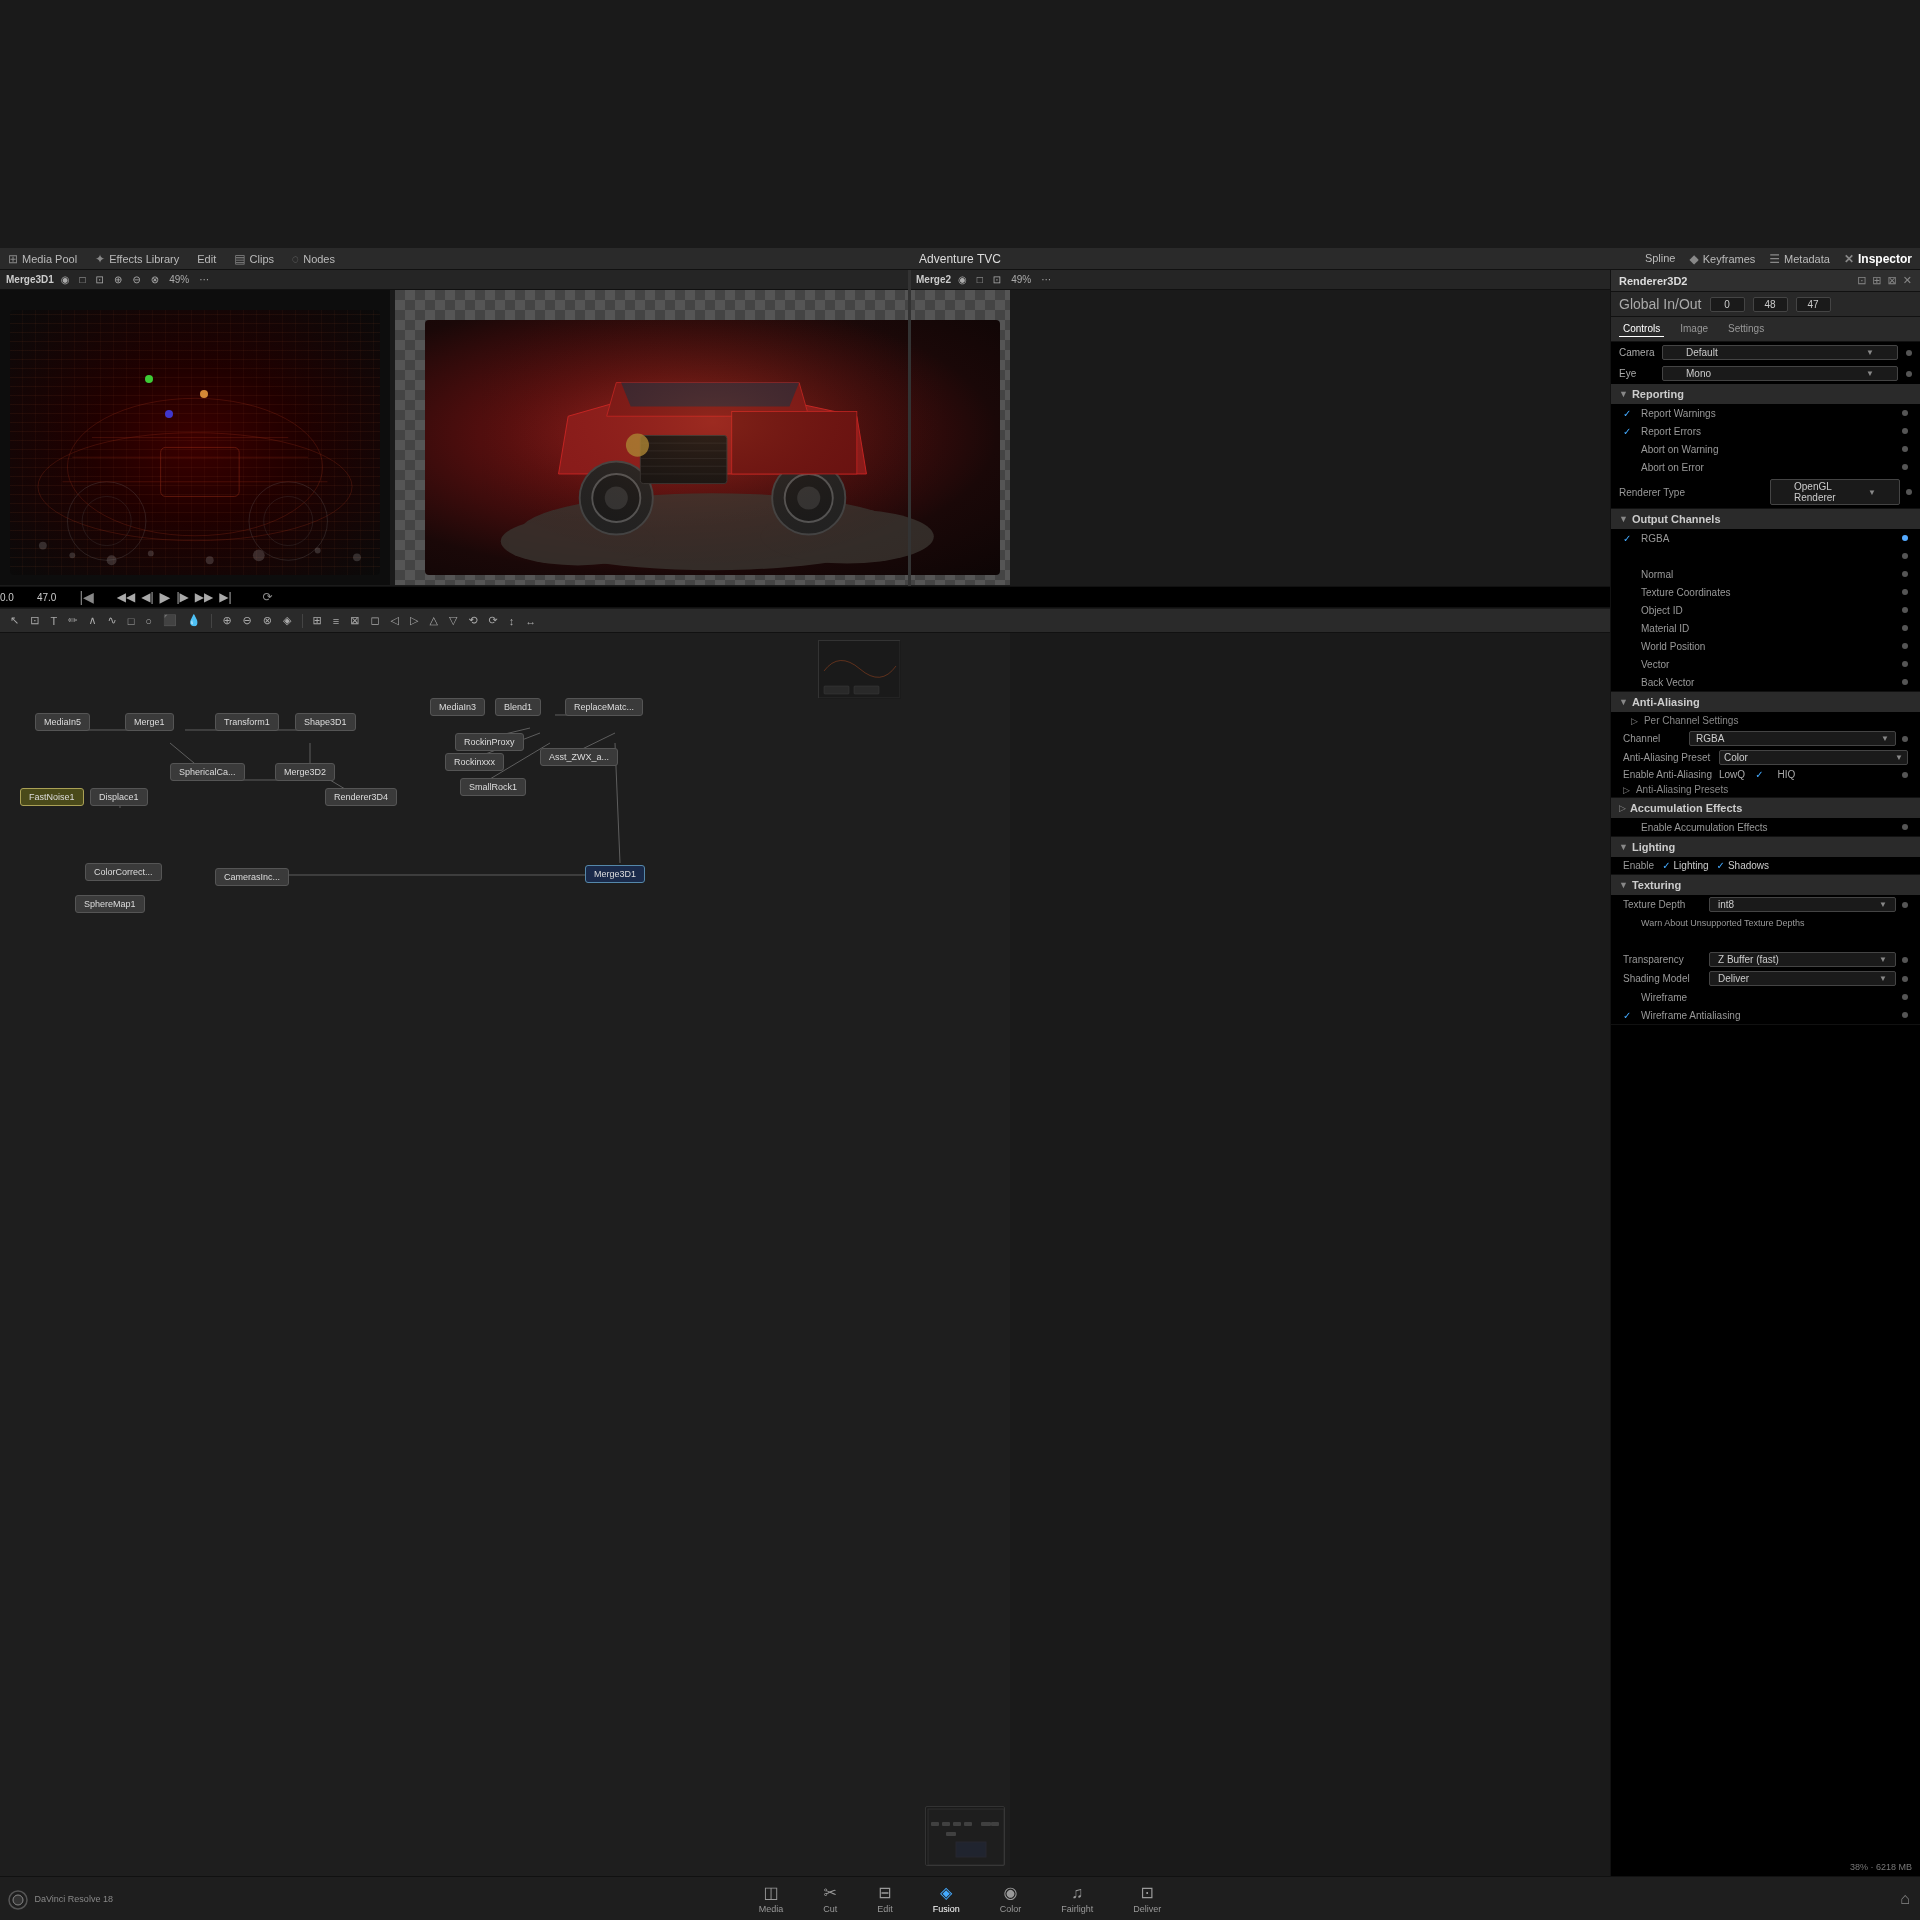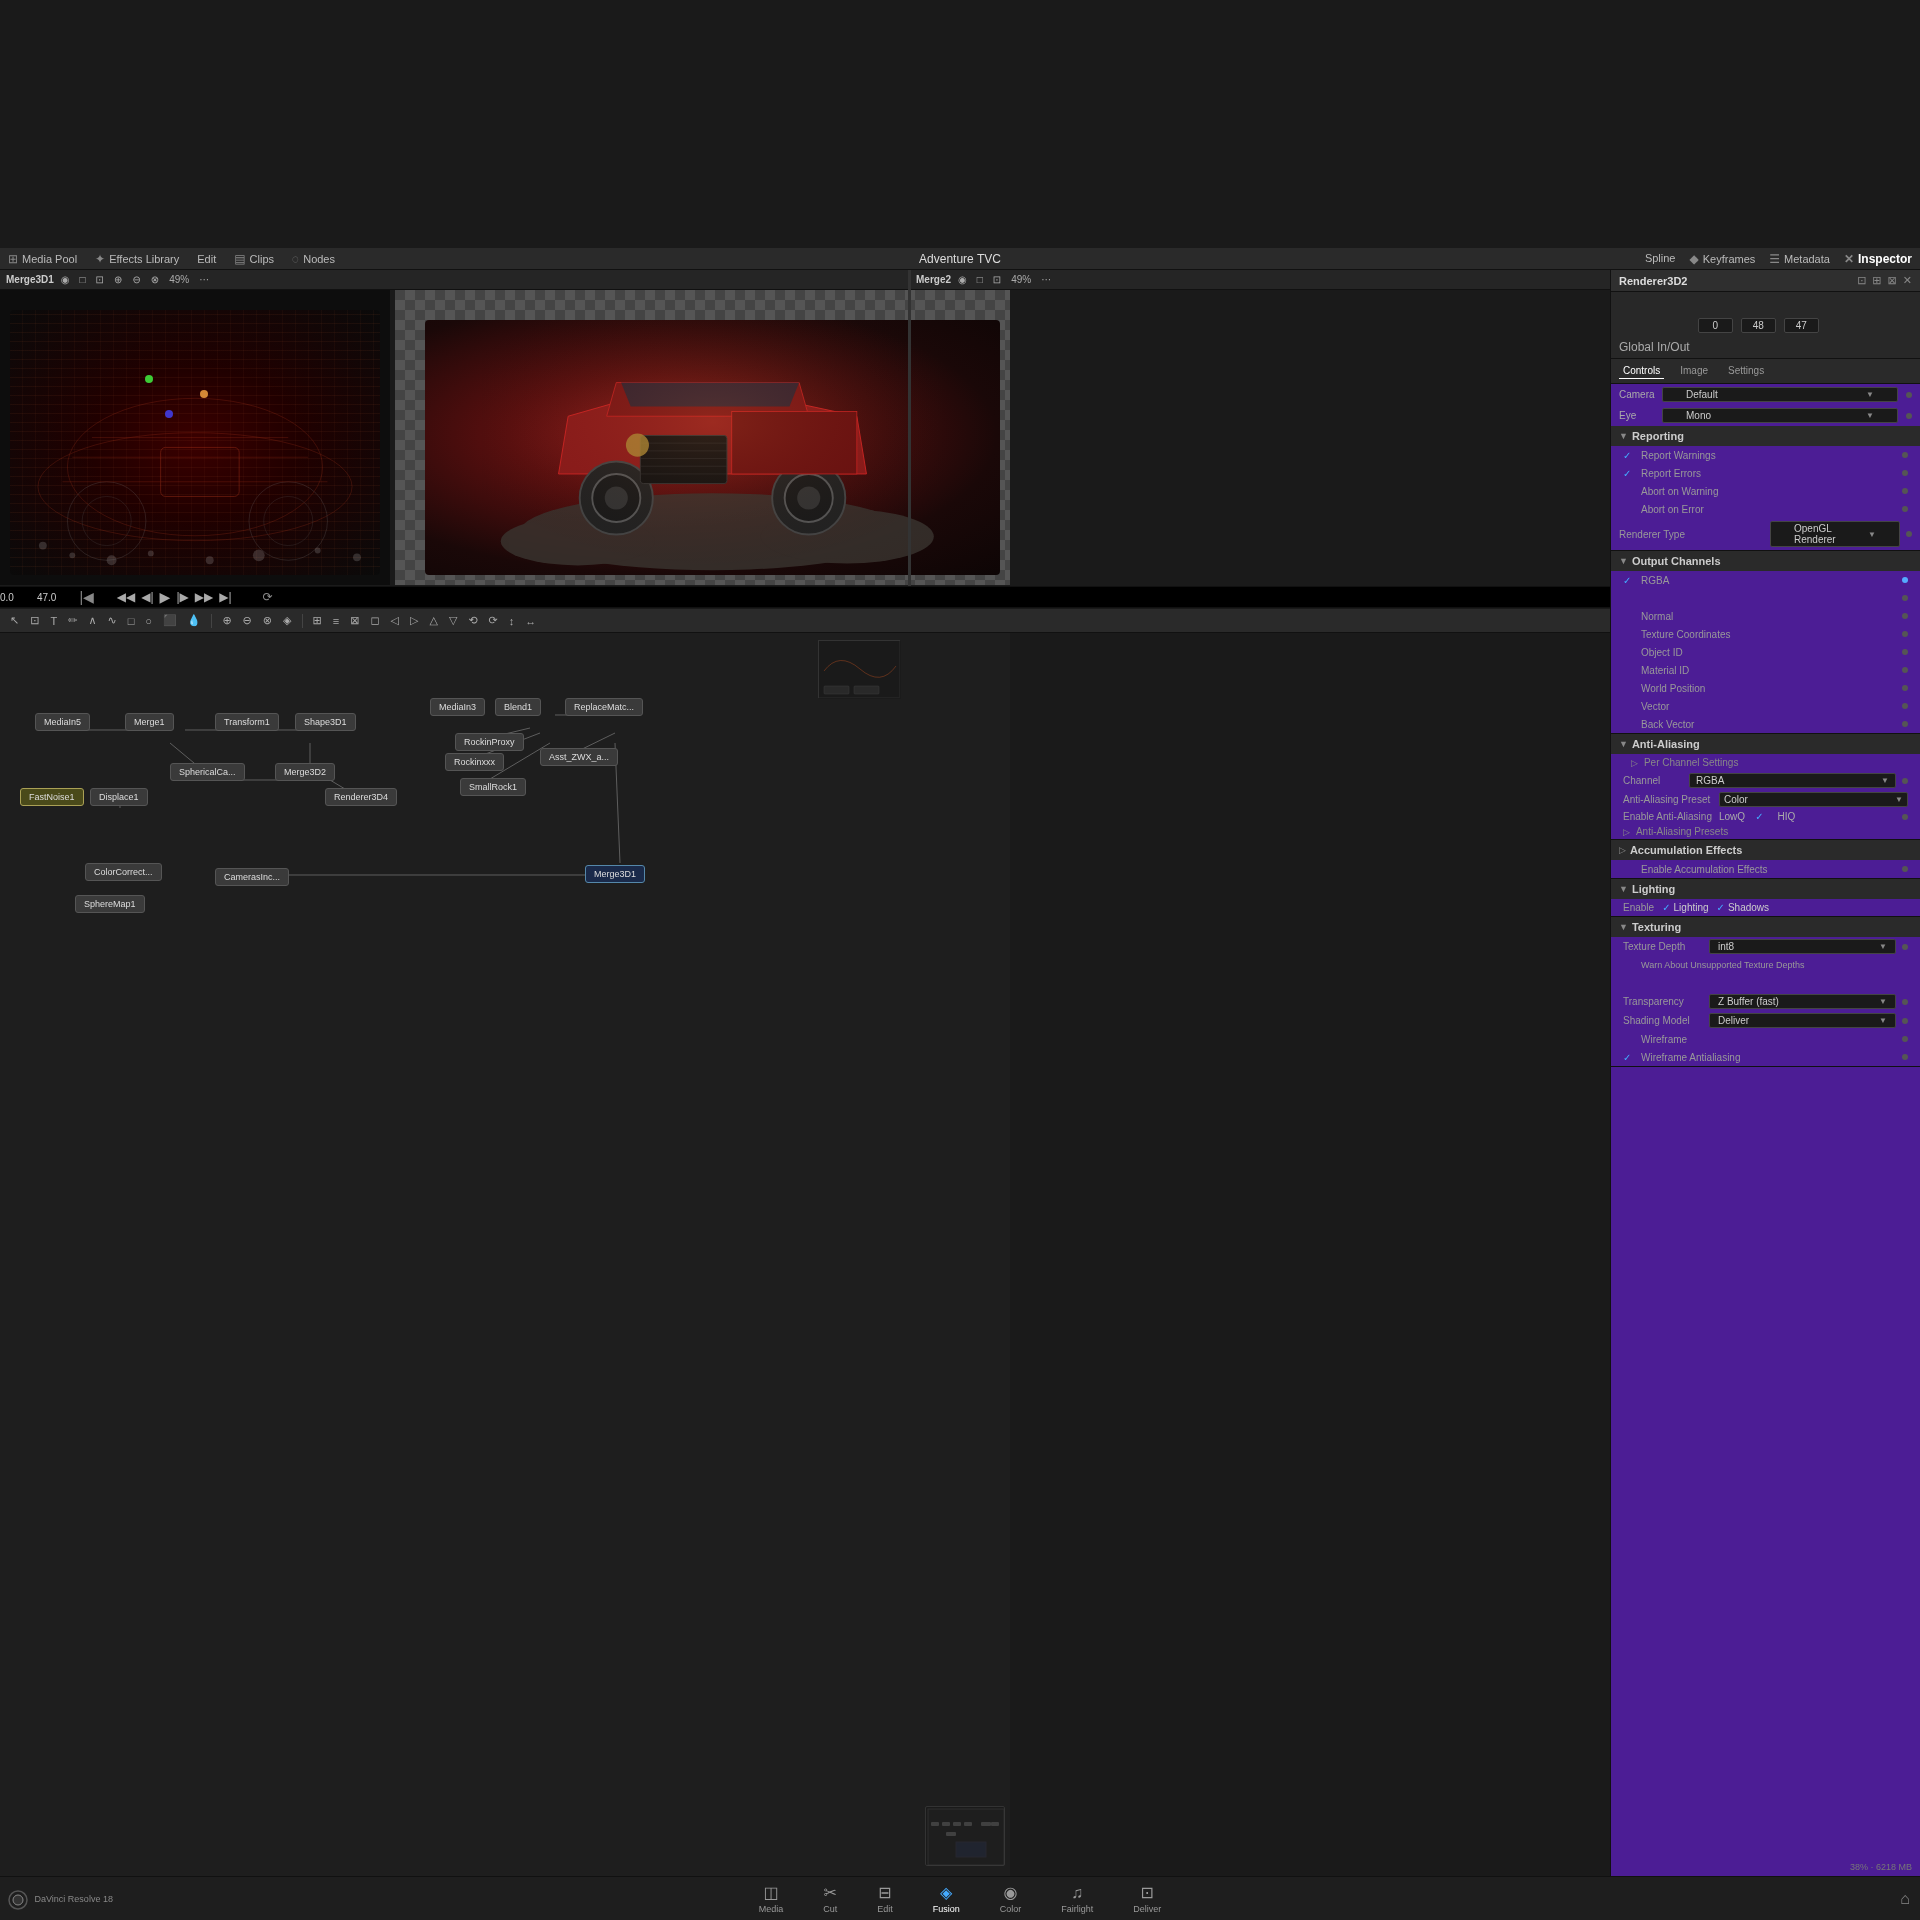--- a/index.html
+++ b/index.html
@@ -254,21 +254,21 @@
       pointer-events: none;
     }
 
     
     .inspector-panel {
       position: absolute;
       top: 270px;
       right: 0;
       width: 310px;
       bottom: 44px;
-      background: #4c1d95;
+      background: #000000;
       border-left: 1px solid #111;
       overflow-y: auto;
       overflow-x: hidden;
     }
     .inspector-panel::-webkit-scrollbar { width: 6px; }
     .inspector-panel::-webkit-scrollbar-track { background: #1a1a1a; }
     .inspector-panel::-webkit-scrollbar-thumb { background: #444; border-radius: 3px; }
 
     .insp-header {
       background: #2f2f2f;
@@ -302,21 +302,21 @@
     }
 
     .insp-global-row {
       display: flex;
       align-items: center;
       padding: 4px 8px;
       gap: 8px;
       background: #282828;
       border-bottom: 1px solid #111;
     }
-    .insp-global-label { color: #aaa; font-size: 12px; margin-top: 44px; }
+    .insp-global-label { color: #aaa; font-size: 14px; }
     .insp-num-box {
       background: #1a1a1a;
       border: 1px solid #444;
       border-radius: 2px;
       padding: 1px 6px;
       color: #ccc;
       font-size: 10px;
       min-width: 35px;
       text-align: center;
     }

